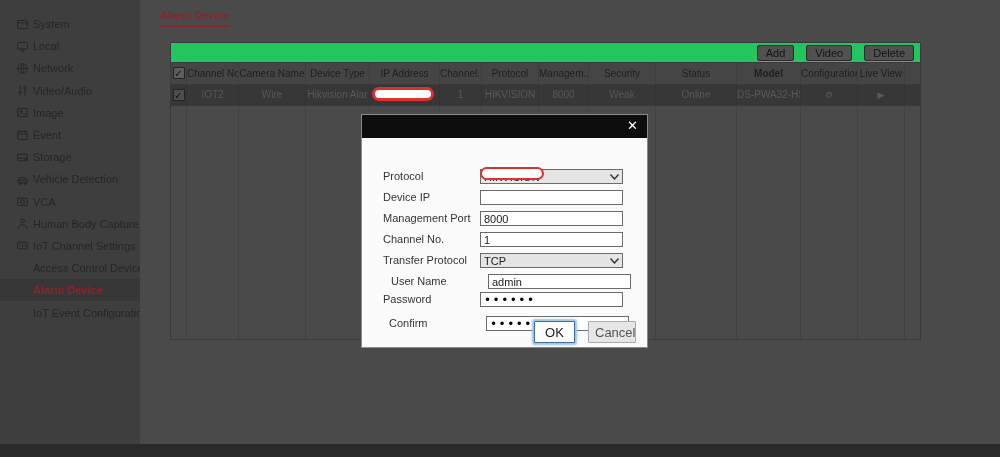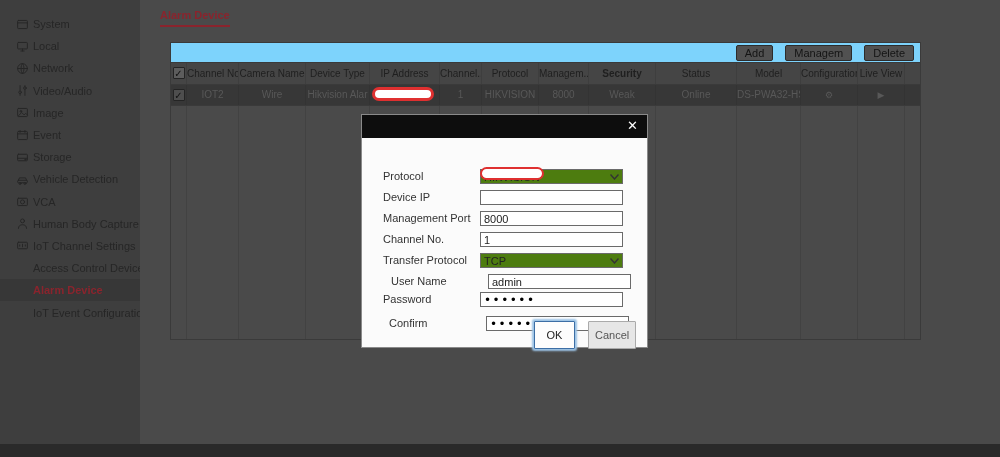--- a/index.html
+++ b/index.html
@@ -17,21 +17,21 @@
   .sb-item.selected{background:rgba(0,0,0,0.10);}
   .sb-item.selected .sb-label{font-weight:bold;}
 
   
   .main{position:absolute;left:140px;top:0;width:860px;height:444px;background:#4a4a4a;}
   .tab{position:absolute;left:20px;top:9px;font-size:11px;font-weight:bold;
        padding-bottom:4px;border-bottom:2px solid #8a242d;color:#8a242d;cursor:pointer;}
 
   .table-widget{position:absolute;left:30px;top:42px;width:751px;height:298px;
       border:1px solid #3a3a3a;display:flex;flex-direction:column;background:#4a4a4a;}
-  .tw-toolbar{height:20px;background:#7dd3fc;border-bottom:1px solid #3a3a3a;
+  .tw-toolbar{height:20px;background:#22c55e;border-bottom:1px solid #3a3a3a;
       display:flex;align-items:center;justify-content:flex-end;gap:12px;padding-right:6px;}
   .btn{height:16px;font-size:11px;line-height:14px;padding:0 8px;background:#515151;
       border:1px solid #2c2c2c;border-radius:2px;color:#141414;cursor:pointer;}
   .tw-header{height:22px;background:#454545;border-bottom:1px solid #3a3a3a;display:flex;}
   .tw-header .cell{font-size:10px;color:#1f1f1f;line-height:21px;}
   .cell{flex:0 0 auto;text-align:center;white-space:nowrap;overflow:hidden;
       border-right:1px solid #3e3e3e;height:100%;}
   .tw-row{height:21px;background:#373737;display:flex;border-bottom:1px solid #3a3a3a;cursor:pointer;}
   .tw-row .cell{font-size:10px;color:#585858;line-height:20px;border-right:1px solid #333333;}
   .tw-body{flex:1;display:flex;}
@@ -51,24 +51,24 @@
   .dlg-close{position:absolute;right:9px;top:3px;color:#ffffff;font-size:13px;font-weight:bold;
       font-family:"DejaVu Sans",sans-serif;cursor:pointer;line-height:16px;}
   .dlg-fields{position:relative;}
   .dlg-row{position:absolute;left:0;width:100%;height:15px;}
   .dlg-label{position:absolute;left:21px;top:0;font-size:11px;color:#333;line-height:15px;white-space:nowrap;}
   .dlg-input{position:absolute;left:118px;top:0;width:143px;height:15px;border:1px solid #6a6a6a;
       background:#fff;font-size:11px;font-family:"Liberation Sans",sans-serif;color:#222;
       padding:0 3px;outline:none;}
   .dlg-input.pwd{font-size:12px;letter-spacing:1.5px;color:#000;font-family:"DejaVu Sans",sans-serif;}
   .dlg-select{position:absolute;left:118px;top:0;width:143px;height:15px;border:1px solid #6a6a6a;
-      background:#4d7c0f;cursor:pointer;}
+      background:#e5e5e5;cursor:pointer;}
   .dlg-select .val{position:absolute;left:3px;top:0;font-size:11px;color:#222;line-height:14px;}
   .dlg-select svg{position:absolute;right:3px;top:4px;width:9px;height:6px;stroke:#333;fill:none;stroke-width:1.4;}
-  .dlg-btn{position:absolute;height:28px;font-size:11px;cursor:pointer;border-radius:1px;}
+  .dlg-btn{position:absolute;height:22px;font-size:13px;cursor:pointer;border-radius:1px;}
   .dlg-ok{left:172px;top:206px;width:41px;background:#fdfdfd;border:1px solid #3c6ea5;
       box-shadow:0 0 2px 2px #9cc3e5;color:#222;}
   .dlg-cancel{left:226px;top:206px;width:48px;background:#e6e6e6;border:1px solid #aaaaaa;color:#555;}
 
   
   .redact{position:absolute;background:#ffffff;z-index:20;}
   .redact.table{left:372px;top:87px;width:62px;height:14px;border:3px solid #df3030;border-radius:8px;}
   .redact.dlg{left:480px;top:167px;width:64px;height:13px;border:2px solid #df3030;border-radius:7px;}
 </style>
 </head>
@@ -193,35 +193,35 @@
         </div>
       </div>
   </div>
 
   <div class="main">
     <div class="tab" style="color: rgb(138, 36, 45); border-bottom-color: rgb(138, 36, 45);">Alarm Device</div>
 
     <div class="table-widget">
       <div class="tw-toolbar">
         <button class="btn">Add</button>
-        <button class="btn">Managem</button>
+        <button class="btn">Video</button>
         <button class="btn">Delete</button>
       </div>
       <div class="tw-header" id="header-row">
           <div class="cell" style="flex-basis: 16px;"><div class="cb" style="margin: 4px auto 0px;">✓</div></div>
           <div class="cell" style="flex-basis: 52px;">Channel No.</div>
           <div class="cell" style="flex-basis: 67px;">Camera Name</div>
           <div class="cell" style="flex-basis: 64px;">Device Type</div>
           <div class="cell" style="flex-basis: 70px;">IP Address</div>
           <div class="cell" style="flex-basis: 42px;">Channel...</div>
           <div class="cell" style="flex-basis: 57px;">Protocol</div>
           <div class="cell" style="flex-basis: 50px;">Managem...</div>
-          <div class="cell" style="flex-basis: 67px; font-weight: bold;">Security</div>
+          <div class="cell" style="flex-basis: 67px;">Security</div>
           <div class="cell" style="flex-basis: 81px;">Status</div>
-          <div class="cell" style="flex-basis: 64px;">Model</div>
+          <div class="cell" style="flex-basis: 64px; font-weight: bold;">Model</div>
           <div class="cell" style="flex-basis: 57px;">Configuration</div>
           <div class="cell" style="flex-basis: 47px;">Live View</div>
           <div class="cell" style="flex-basis: 17px; border-right: none;"></div>
         </div>
       <div id="data-rows">
           <div class="tw-row">
             <div class="cell" style="flex-basis: 16px;"><div class="cb" style="margin: 4px auto 0px; background: rgb(78, 78, 78);">✓</div></div>
             <div class="cell" style="flex-basis: 52px;">IOT2</div>
             <div class="cell" style="flex-basis: 67px;">Wire</div>
             <div class="cell" style="flex-basis: 64px;">Hikvision Alar</div>

